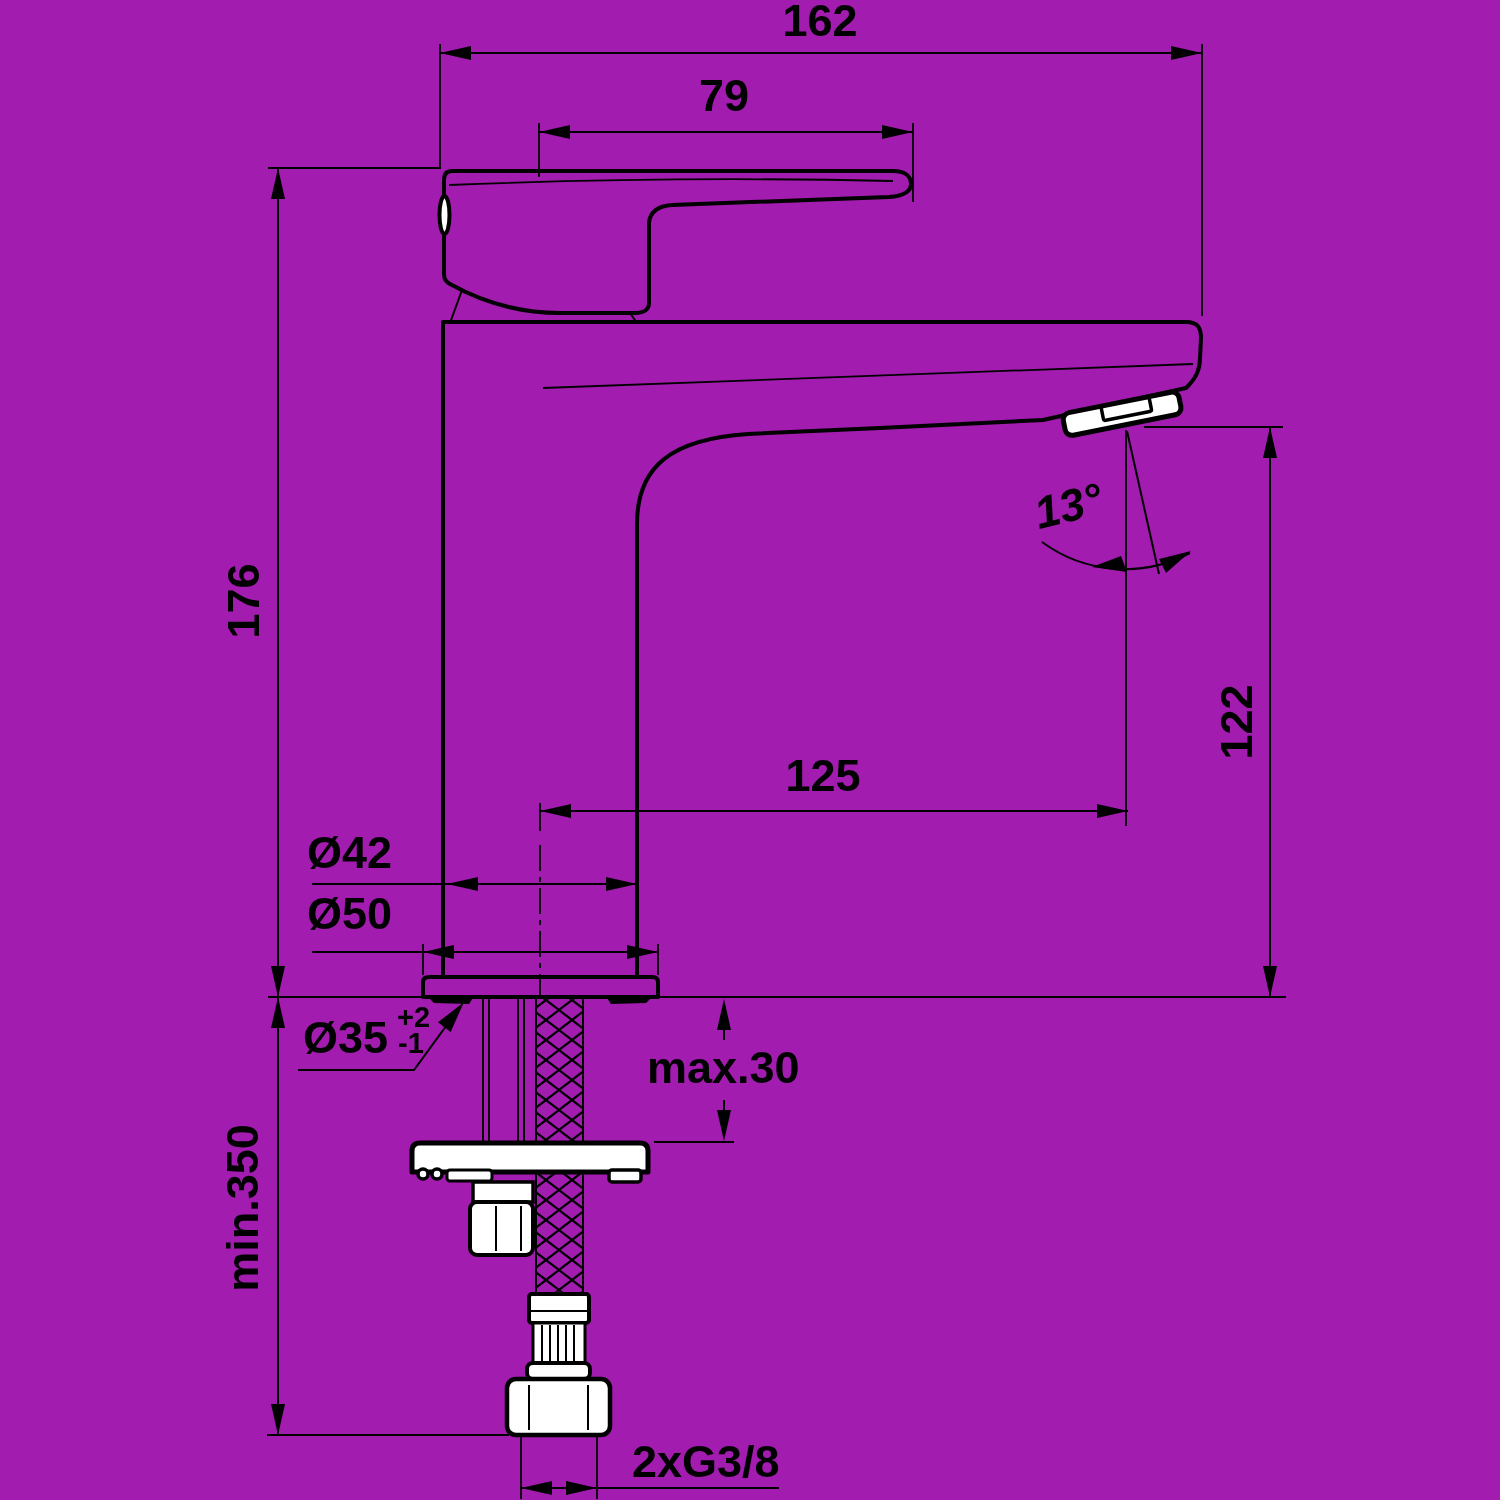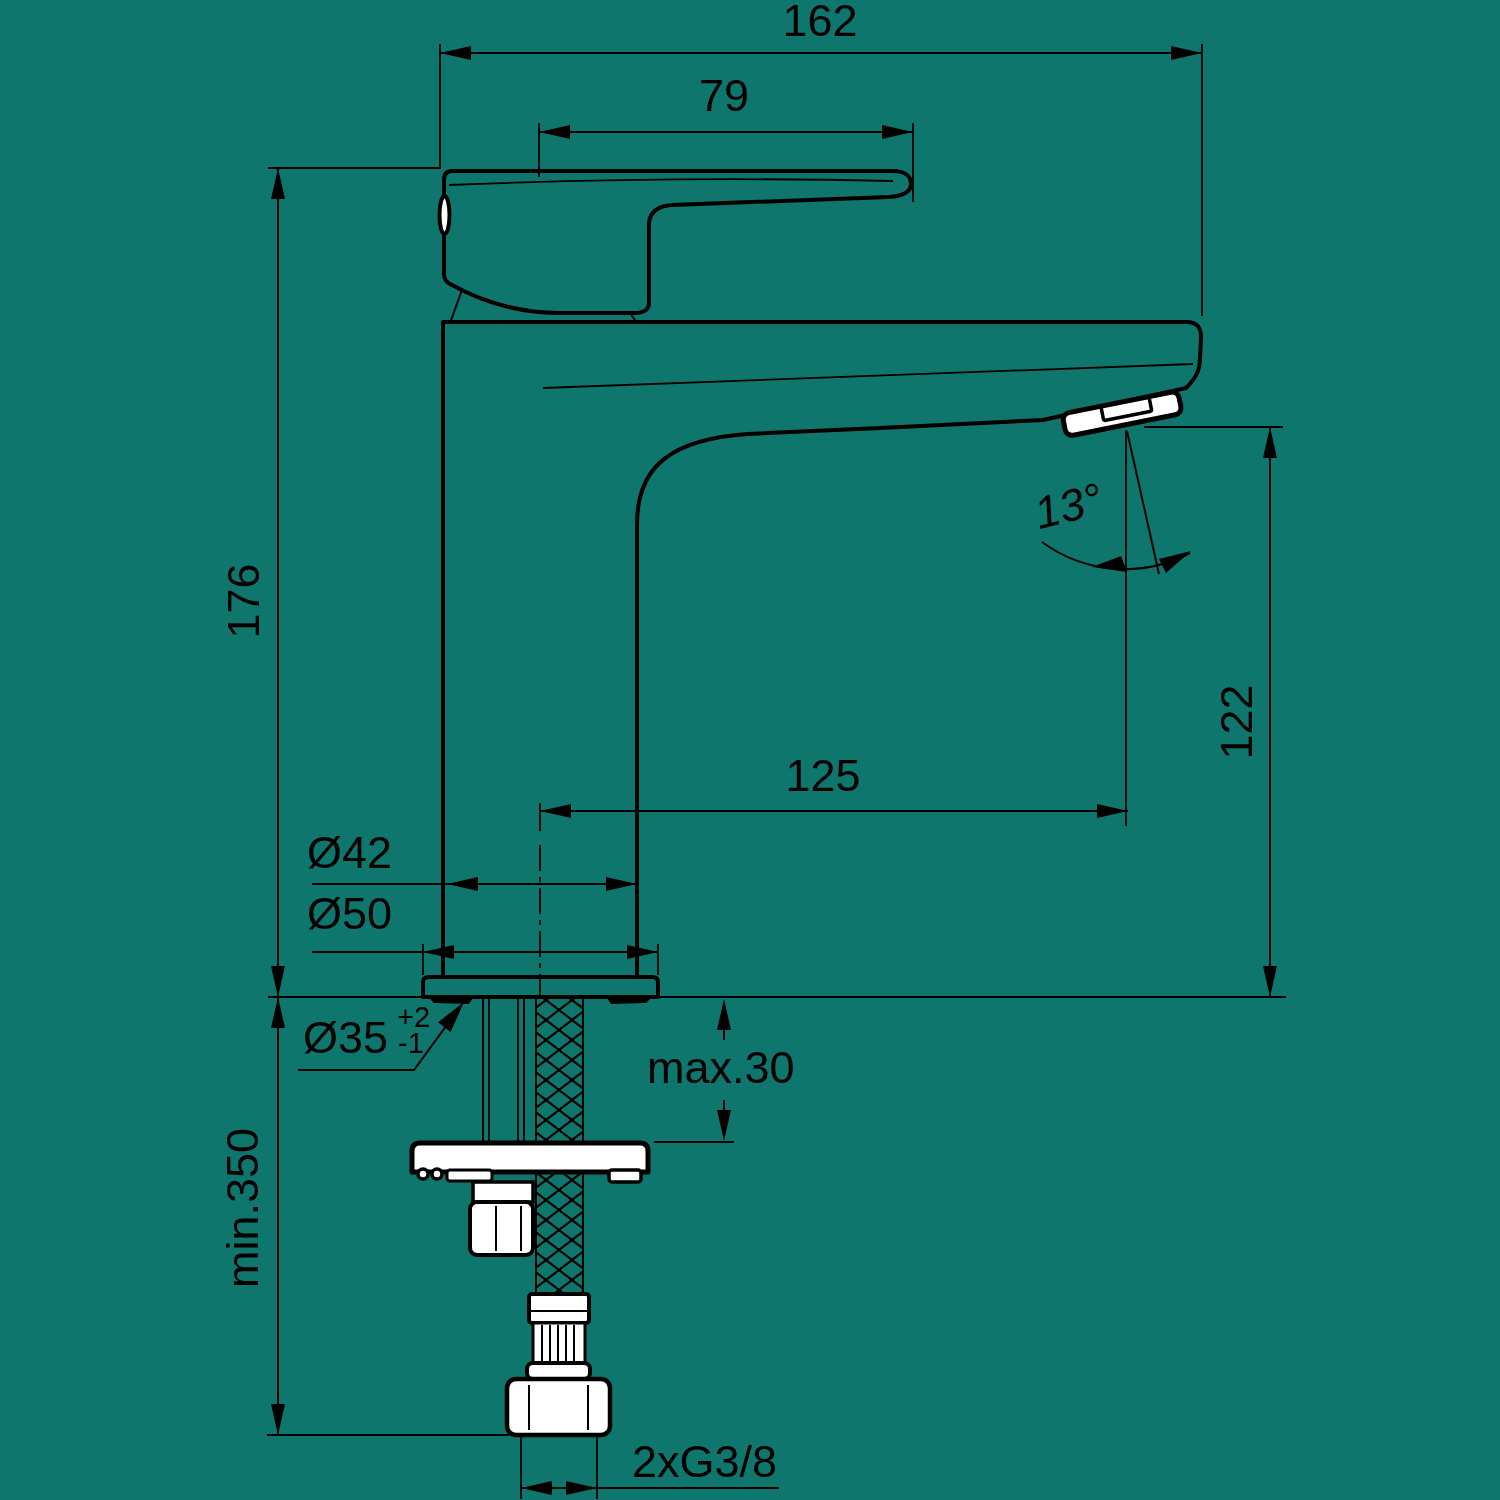--- a/index.html
+++ b/index.html
@@ -1,16 +1,16 @@
 <!DOCTYPE html>
 <html><head>
 <meta charset="utf-8">
 <style>
   html,body{margin:0;padding:0;background:#ffffff;}
-  .page{width:1500px;height:1500px;background:#0f766e;position:relative;overflow:hidden;}
+  .page{width:1500px;height:1500px;background:#a21caf;position:relative;overflow:hidden;font-weight:bold;}
   svg{display:block;}
   text{font-family:"Liberation Sans","DejaVu Sans",sans-serif;fill:#000;}
   .dimtxt{font-size:45px;}
   .toltxt{font-size:29px;}
   .angletxt{font-size:45px;font-style:italic;}
   .outline{fill:none;stroke:#000;stroke-width:4;stroke-linejoin:round;stroke-linecap:round;}
   .thick{fill:#fff;stroke:#000;stroke-width:5;stroke-linejoin:round;}
   .thin{fill:none;stroke:#000;stroke-width:1.8;}
   .dim{fill:none;stroke:#000;stroke-width:2;}
   .arrow{fill:#000;stroke:none;}

